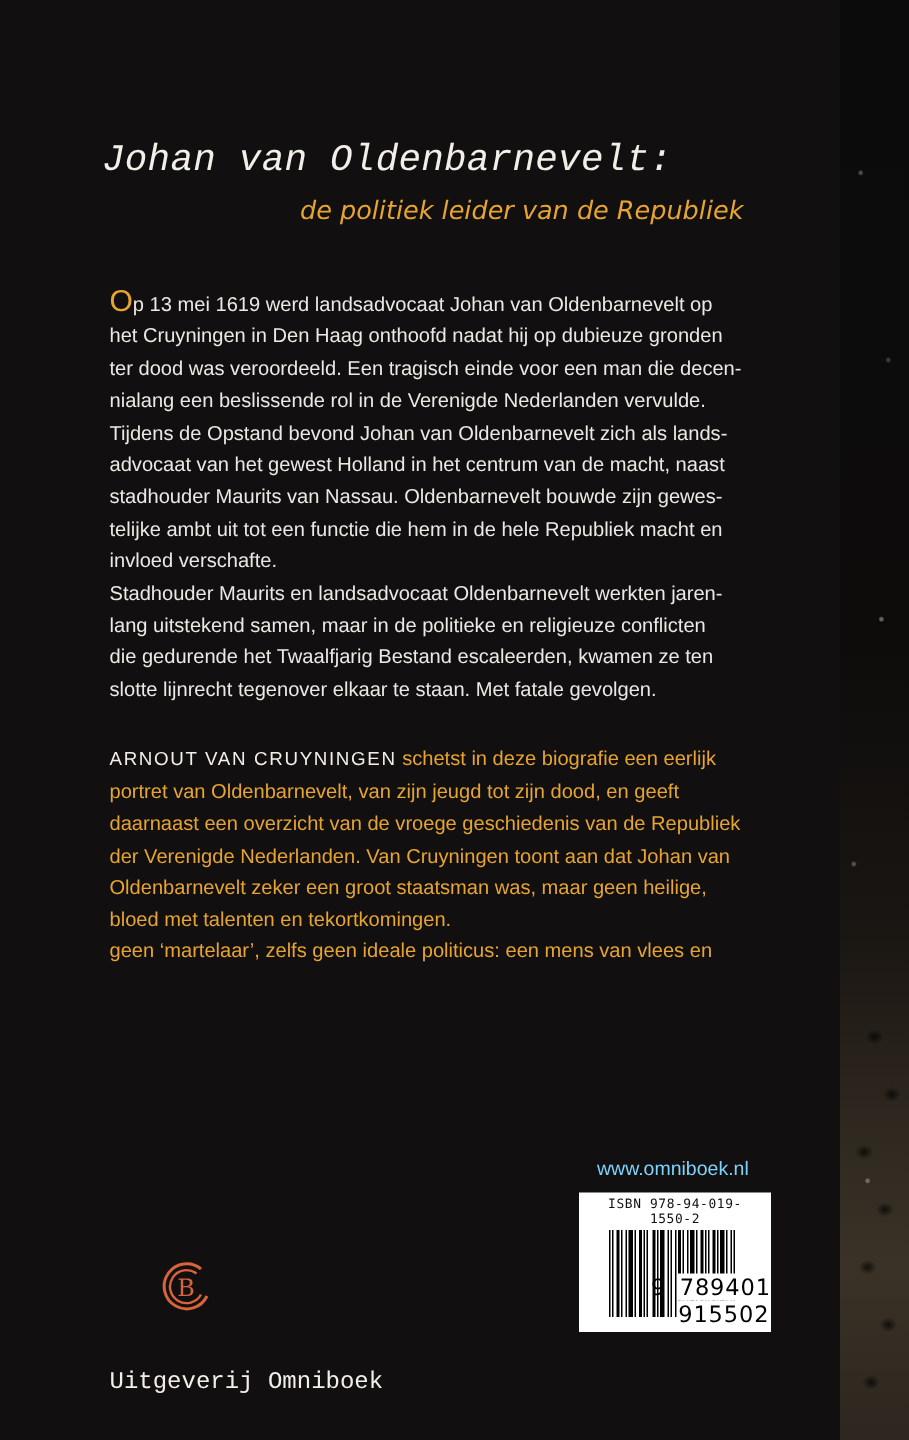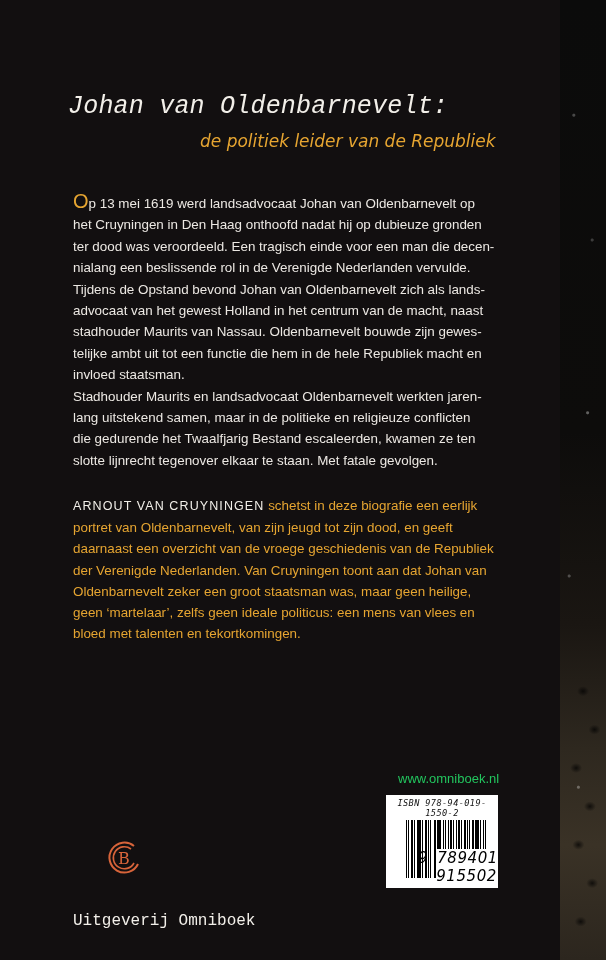--- a/index.html
+++ b/index.html
@@ -78,28 +78,27 @@
     .author-block .line { display: block; white-space: nowrap; }
     .author-name {
       color: #f2efe9;
       letter-spacing: 1.1px;
       font-size: 12.5px;
     }
     .website {
       position: absolute; left: 398px; top: 771px;
       font-family: "Liberation Sans", sans-serif;
       font-size: 13px;
-      color: #22c55e;
+      color: #7dd3fc;
     }
     .barcode-box {
       position: absolute; left: 386px; top: 795px;
-      width: 112px; height: 93px;
+      width: 128px; height: 93px;
       background: #ffffff;
       padding: 3px 6px 0 6px;
-      font-style: italic;
     }
     .isbn-text {
       font-family: "DejaVu Sans Mono", monospace;
       font-size: 8.6px;
       color: #111;
       text-align: center;
       letter-spacing: 0.4px;
       line-height: 10px;
     }
     .bars {
@@ -144,35 +143,35 @@
 
   <div class="blurb">
     <span class="line"><span class="dropcap">O</span><span>p 13 mei 1619 werd landsadvocaat Johan van Oldenbarnevelt op</span></span>
     <span class="line">het Cruyningen in Den Haag onthoofd nadat hij op dubieuze gronden</span>
     <span class="line">ter dood was veroordeeld. Een tragisch einde voor een man die decen-</span>
     <span class="line">nialang een beslissende rol in de Verenigde Nederlanden vervulde.</span>
     <span class="line">Tijdens de Opstand bevond Johan van Oldenbarnevelt zich als lands-</span>
     <span class="line">advocaat van het gewest Holland in het centrum van de macht, naast</span>
     <span class="line">stadhouder Maurits van Nassau. Oldenbarnevelt bouwde zijn gewes-</span>
     <span class="line">telijke ambt uit tot een functie die hem in de hele Republiek macht en</span>
-    <span class="line">invloed staatsman.</span>
+    <span class="line">invloed verschafte.</span>
     <span class="line">Stadhouder Maurits en landsadvocaat Oldenbarnevelt werkten jaren-</span>
     <span class="line">lang uitstekend samen, maar in de politieke en religieuze conflicten</span>
     <span class="line">die gedurende het Twaalfjarig Bestand escaleerden, kwamen ze ten</span>
     <span class="line">slotte lijnrecht tegenover elkaar te staan. Met fatale gevolgen.</span>
   </div>
 
   <div class="author-block">
     <span class="line"><span class="author-name">ARNOUT VAN CRUYNINGEN</span><span> schetst in deze biografie een eerlijk</span></span>
     <span class="line">portret van Oldenbarnevelt, van zijn jeugd tot zijn dood, en geeft</span>
     <span class="line">daarnaast een overzicht van de vroege geschiedenis van de Republiek</span>
     <span class="line">der Verenigde Nederlanden. Van Cruyningen toont aan dat Johan van</span>
     <span class="line">Oldenbarnevelt zeker een groot staatsman was, maar geen heilige,</span>
+    <span class="line">bloed met talenten en tekortkomingen.</span>
     <span class="line">geen ‘martelaar’, zelfs geen ideale politicus: een mens van vlees en</span>
-    <span class="line">bloed met talenten en tekortkomingen.</span>
   </div>
 
   <div class="website">www.omniboek.nl</div>
 
   <div class="barcode-box">
     <div class="isbn-text">ISBN 978-94-019-1550-2</div>
     <div class="bars">
       <span style="width:1px;margin-right:1px"></span>
         <span style="width:1px;margin-right:2px"></span>
       <span style="width:2px;margin-right:1px"></span>

